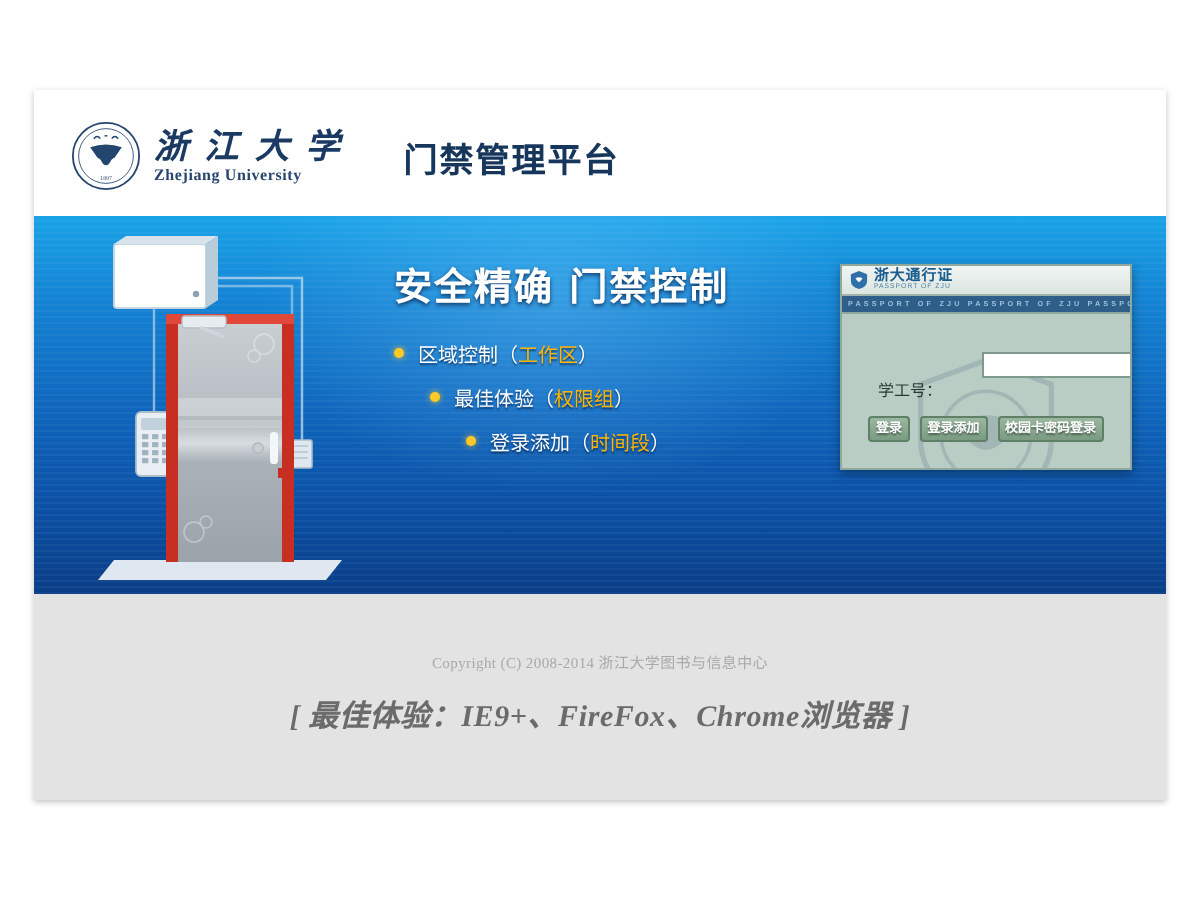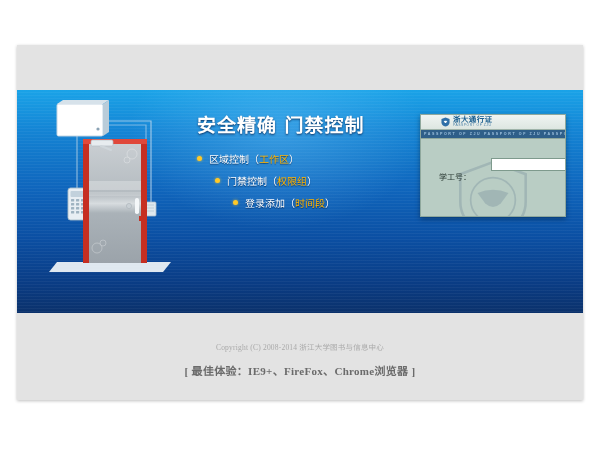--- a/index.html
+++ b/index.html
@@ -88,21 +88,21 @@
     font-weight: bold;
     color: #16365c;
     letter-spacing: 1px;
     white-space: nowrap;
   }
 
   
   .hero {
     position: absolute;
     left: 0;
-    top: 45px;
+    top: 63px;
     width: 566px;
     height: 255px;
     background:
       linear-gradient(180deg,
         #1aa3e8 0%,
         #1484d4 16%,
         #0f66bd 38%,
         #0b4fa3 58%,
         #0a3c84 76%,
         #0b2f66 90%,
@@ -208,21 +208,21 @@
     opacity: 0.16;
   }
 
   .panel-head {
     position: relative;
     height: 15px;
     background: linear-gradient(180deg, #f0f4f2 0%, #dde6e1 100%);
     border-bottom: 1px solid #9fb3a9;
     display: flex;
     align-items: center;
-    padding-left: 20px;
+    padding-left: 4px;
     box-sizing: border-box;
   }
 
   .panel-shield {
     width: 9px; height: 10px;
     flex: 0 0 9px;
     margin-right: 3px;
   }
 
   .panel-head-text { line-height: 1; }
@@ -320,51 +320,74 @@
     white-space: nowrap;
     cursor: pointer;
     text-shadow: 0 1px 1px rgba(0,0,0,0.45);
     line-height: 1;
   }
 
   
   .footer {
     position: absolute;
     left: 0;
-    top: 268px;
+    top: 252px;
     width: 566px;
     height: 87px;
     background: #e3e3e3;
     text-align: center;
   }
 
   .footer-copyright {
     margin-top: 28px;
     font-family: "Liberation Serif", "DejaVu Serif", serif;
     font-size: 7.5px;
     color: #a9a9a9;
     letter-spacing: 0.2px;
   }
 
   .footer-browsers {
     margin-top: 10px;
     font-family: "Liberation Serif", "DejaVu Serif", serif;
-    font-size: 11px;
+    font-size: 15px;
     font-weight: bold;
     color: #6b6b6b;
     letter-spacing: 0.3px;
+    font-style: italic;
   }
 </style>
 </head>
 <body>
 
 <div id="page">
 
   <div class="shell">
 
+    <div class="site-header">
+      <div class="brand-row">
+
+        <svg class="zju-seal" viewBox="0 0 100 100">
+          <circle cx="50" cy="50" r="46" fill="none" stroke="#23466f" stroke-width="2.5"></circle>
+          <circle cx="50" cy="50" r="38" fill="none" stroke="#23466f" stroke-width="1.2"></circle>
+          <path d="M28 38 Q50 30 72 38 L62 52 Q50 62 38 52 Z" fill="#23466f"></path>
+          <path d="M42 54 Q50 72 58 54 Z" fill="#23466f"></path>
+          <path d="M33 26 Q38 20 42 26" fill="none" stroke="#23466f" stroke-width="2"></path>
+          <path d="M48 22 L52 22" stroke="#23466f" stroke-width="2"></path>
+          <path d="M58 26 Q62 20 67 26" fill="none" stroke="#23466f" stroke-width="2"></path>
+          <text x="50" y="84" font-size="8" fill="#23466f" text-anchor="middle" font-family="serif">1897</text>
+        </svg>
+
+        <div class="zju-wordmark">
+          <span class="zju-cn">浙 江 大 学</span>
+          <span class="zju-en">Zhejiang University</span>
+        </div>
+
+        <div class="platform-title">门禁管理平台</div>
+      </div>
+    </div>
 
     <div class="hero">
       <div class="hero-dots"></div>
       <div class="hero-glow"></div>
 
       <svg class="door-art" viewBox="0 0 150 190">
 
         <path d="M38 38 L38 92" stroke="#9fc4e2" stroke-width="1.2" fill="none" opacity="0.85"></path>
         <path d="M63 25 L112 25 L112 110" stroke="#b9d6ec" stroke-width="1.2" fill="none" opacity="0.8"></path>
         <path d="M63 29 L107 29 L107 106" stroke="#b9d6ec" stroke-width="1.2" fill="none" opacity="0.6"></path>
@@ -442,21 +465,21 @@
         <div class="hero-headline">安全精确  门禁控制</div>
         <ul class="hero-bullets">
           <li class="indent-0">
             <span class="dot"></span>
             <span>区域控制（</span>
               <span class="hl-orange">工作区</span>
               <span>）</span>
           </li>
           <li class="indent-1">
             <span class="dot"></span>
-            <span>门禁控制（</span>
+            <span>最佳体验（</span>
               <span class="hl-orange">权限组</span>
               <span>）</span>
           </li>
           <li class="indent-2">
             <span class="dot"></span>
             <span>登录添加（</span>
               <span class="hl-orange">时间段</span>
               <span>）</span>
           </li>
         </ul>
@@ -483,20 +506,25 @@
 
         <div class="panel-strip">
           <span class="strip-text">PASSPORT OF ZJU   PASSPORT OF ZJU   PASSPORT OF ZJU   PASSPORT OF ZJU</span>
         </div>
 
         <div class="panel-body">
           <div class="field-row">
             <span class="field-label">学工号：</span>
             <input class="field-input" type="text" placeholder="" style="">
           </div>
+          <div class="btn-row">
+            <button class="panel-btn">登录</button>
+            <button class="panel-btn">登录添加</button>
+            <button class="panel-btn">校园卡密码登录</button>
+          </div>
         </div>
       </div>
     </div>
 
     <div class="footer">
       <div class="footer-copyright">Copyright (C) 2008-2014 浙江大学图书与信息中心</div>
       <div class="footer-browsers">[ 最佳体验：IE9+、FireFox、Chrome浏览器 ]</div>
     </div>
 
   </div>

